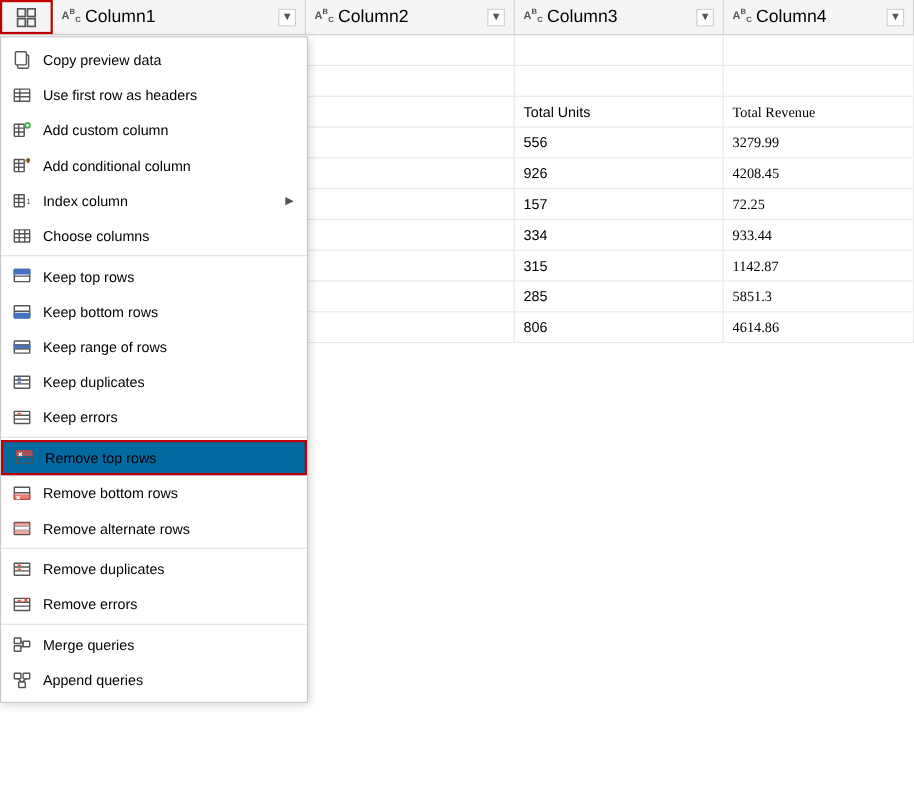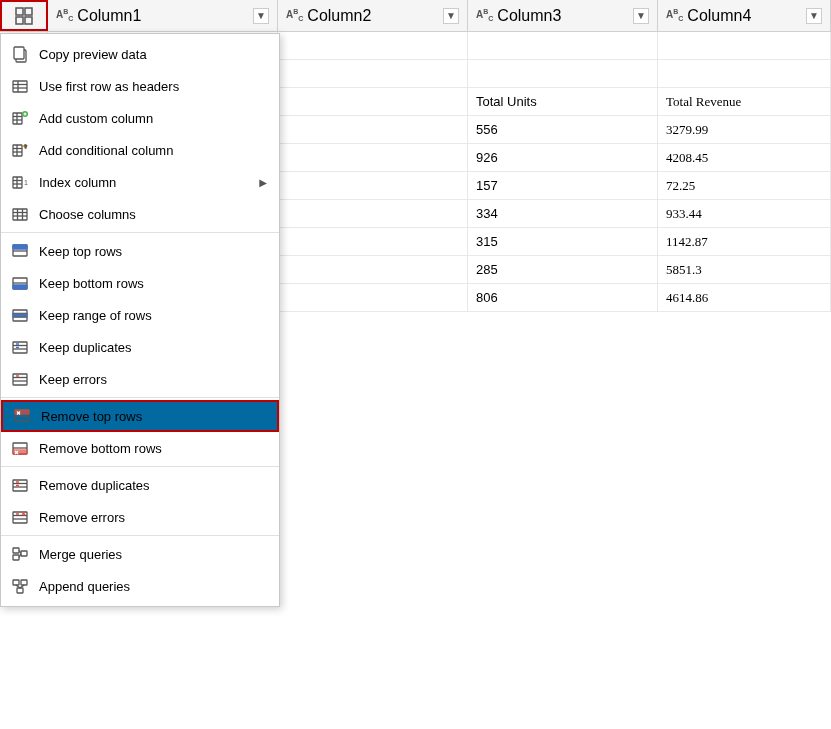--- a/index.html
+++ b/index.html
@@ -439,20 +439,32 @@
         <svg viewBox="0 0 18 18" fill="none" stroke="#555" stroke-width="1.3">
       <rect x="2" y="4" width="14" height="11" rx="0.5"></rect>
       <rect x="2" y="11" width="14" height="4" rx="0.5" fill="#e74c3c" stroke="#e74c3c" opacity="0.7"></rect>
       <line x1="2" y1="9" x2="16" y2="9"></line>
       <line x1="4" y1="12" x2="7" y2="15" stroke="white" stroke-width="1.2"></line>
       <line x1="7" y1="12" x2="4" y2="15" stroke="white" stroke-width="1.2"></line>
     </svg>
       </div>
       <span class="menu-label">Remove bottom rows</span>
     </div>
+    <div class="menu-item">
+      <div class="menu-icon">
+        <svg viewBox="0 0 18 18" fill="none" stroke="#555" stroke-width="1.3">
+      <rect x="2" y="4" width="14" height="11" rx="0.5"></rect>
+      <rect x="2" y="4" width="14" height="3.5" rx="0" fill="#e74c3c" stroke="none" opacity="0.5"></rect>
+      <rect x="2" y="11" width="14" height="3.5" rx="0" fill="#e74c3c" stroke="none" opacity="0.5"></rect>
+      <line x1="2" y1="7.5" x2="16" y2="7.5" stroke="#aaa"></line>
+      <line x1="2" y1="11" x2="16" y2="11" stroke="#aaa"></line>
+    </svg>
+      </div>
+      <span class="menu-label">Remove alternate rows</span>
+    </div>
     <div class="menu-separator"></div>
     <div class="menu-item">
       <div class="menu-icon">
         <svg viewBox="0 0 18 18" fill="none" stroke="#555" stroke-width="1.3">
       <rect x="2" y="4" width="14" height="11" rx="0.5"></rect>
       <line x1="2" y1="7.5" x2="16" y2="7.5"></line>
       <line x1="2" y1="11" x2="16" y2="11"></line>
       <path d="M5 6 L8 6" stroke="#e74c3c" stroke-width="1.5"></path>
       <path d="M5 9.5 L8 9.5" stroke="#e74c3c" stroke-width="1.5"></path>
     </svg>

